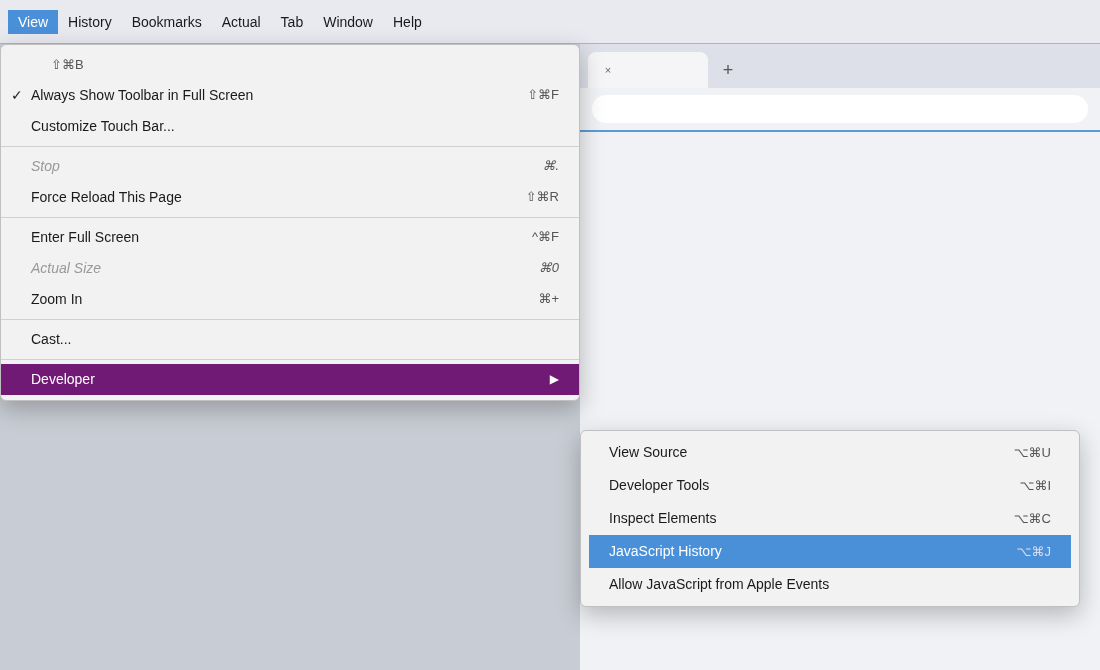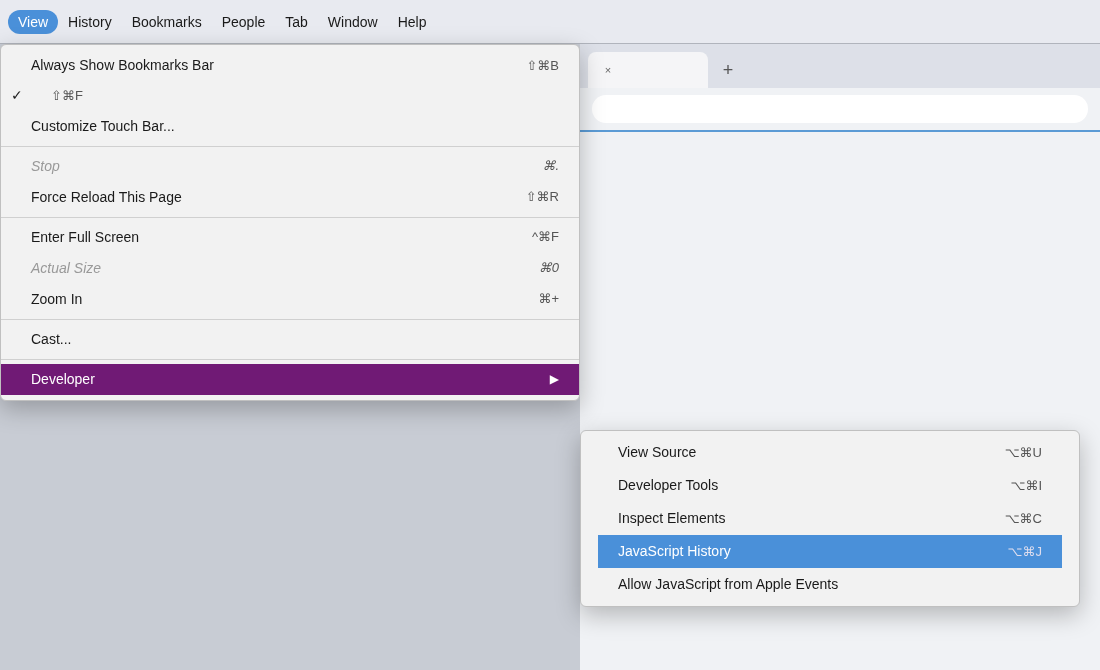--- a/index.html
+++ b/index.html
@@ -21,21 +21,21 @@
       height: 44px;
       background: #e8eaf0;
       border-bottom: 1px solid #b0b4bc;
       padding: 0 8px;
       position: relative;
       z-index: 100;
     }
 
     .menubar-item {
       padding: 4px 10px;
-      border-radius: 12px;
+      border-radius: 0;
       cursor: pointer;
       font-size: 14px;
       color: #1a1a1a;
       white-space: nowrap;
     }
 
     .menubar-item.active {
       background: #4a90d9;
       color: white;
     }
@@ -179,21 +179,21 @@
     .submenu {
       position: absolute;
       left: 580px;
       top: 430px; 
       width: 500px;
       background: #f2f2f2;
       border: 1px solid #c0c0c0;
       border-radius: 6px;
       box-shadow: 0 8px 24px rgba(0,0,0,0.25);
       z-index: 300;
-      padding: 5px 17px;
+      padding: 5px 8px;
     }
 
     .submenu-item {
       display: flex;
       align-items: center;
       justify-content: space-between;
       padding: 6px 20px;
       cursor: pointer;
       color: #1a1a1a;
       font-size: 14px;
@@ -217,47 +217,47 @@
     .cmd { font-family: "Apple Symbols", "Helvetica Neue", sans-serif; }
   </style>
 </head>
 <body>
 
 <div class="menubar">
 
 <div class="menubar-item active">View</div>
     <div class="menubar-item">History</div>
     <div class="menubar-item">Bookmarks</div>
-    <div class="menubar-item">People</div>
+    <div class="menubar-item">Actual</div>
     <div class="menubar-item">Tab</div>
     <div class="menubar-item">Window</div>
     <div class="menubar-item">Help</div>
   </div>
 
 <div class="browser-area">
   <div class="tab-bar">
     <div class="tab">
       <span class="tab-close">×</span>
     </div>
     <div class="tab-new">+</div>
   </div>
   <div class="address-bar">
     <input class="address-input" type="text" value="" style="">
   </div>
 </div>
 
 <div class="dropdown-menu" id="view-menu">
 <div class="menu-item">
-      <span>Always Show Bookmarks Bar</span>
       <span style="display: flex; align-items: center; gap: 8px;">
         <span class="shortcut cmd">⇧⌘B</span>
       </span>
     </div>
     <div class="menu-item">
       <span class="checkmark">✓</span>
+      <span>Always Show Toolbar in Full Screen</span>
       <span style="display: flex; align-items: center; gap: 8px;">
         <span class="shortcut cmd">⇧⌘F</span>
       </span>
     </div>
     <div class="menu-item">
       <span>Customize Touch Bar...</span>
       <span style="display: flex; align-items: center; gap: 8px;"></span>
     </div>
     <div class="menu-separator"></div>
     <div class="menu-item disabled">

